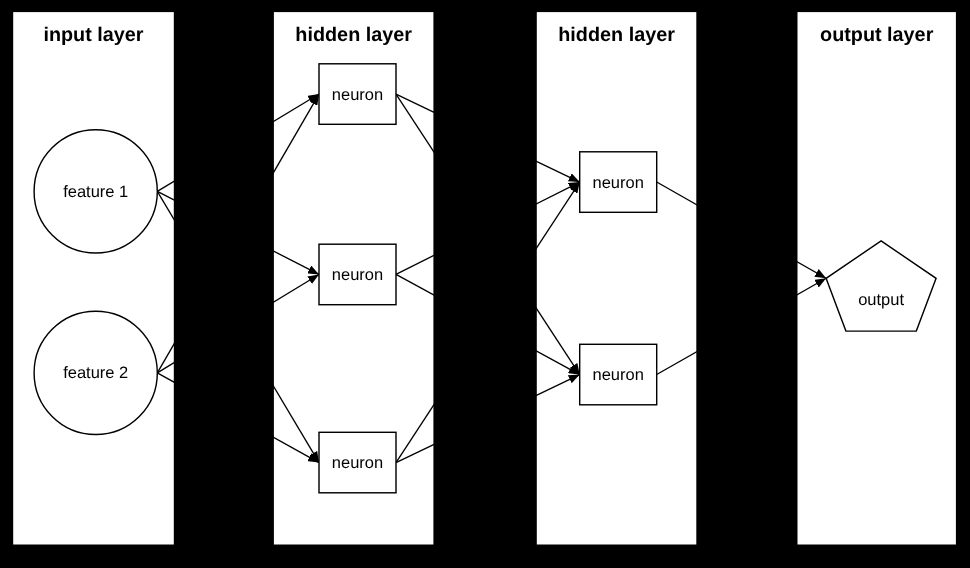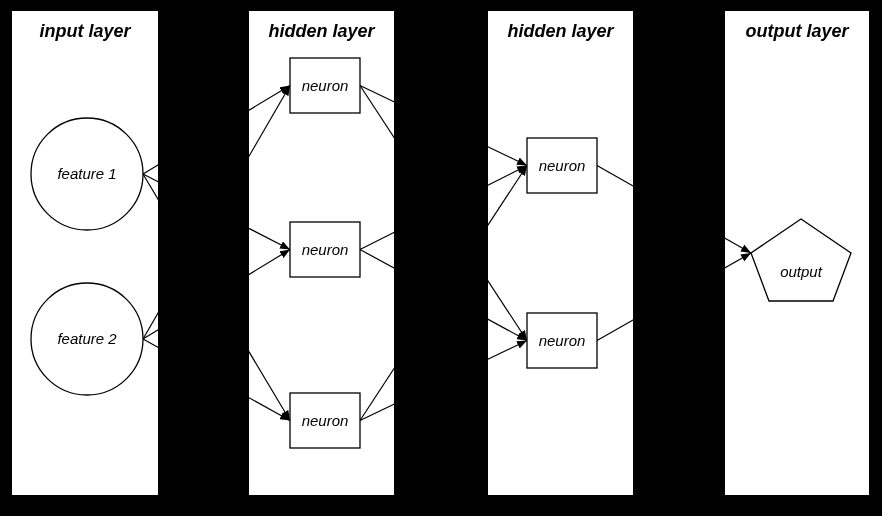--- a/index.html
+++ b/index.html
@@ -8,21 +8,20 @@
     background: #000000;
     width: 882px;
     height: 516px;
     overflow: hidden;
     font-family: "Liberation Sans", sans-serif;
   }
   .canvas-wrap {
     position: relative;
     width: 882px;
     height: 504px;
-    font-style: italic;
   }
   svg { display: block; }
   .panel {
     fill: #ffffff;
     stroke: none;
   }
   .layer-title {
     font-family: "Liberation Sans", sans-serif;
     font-size: 18px;
     font-weight: bold;

